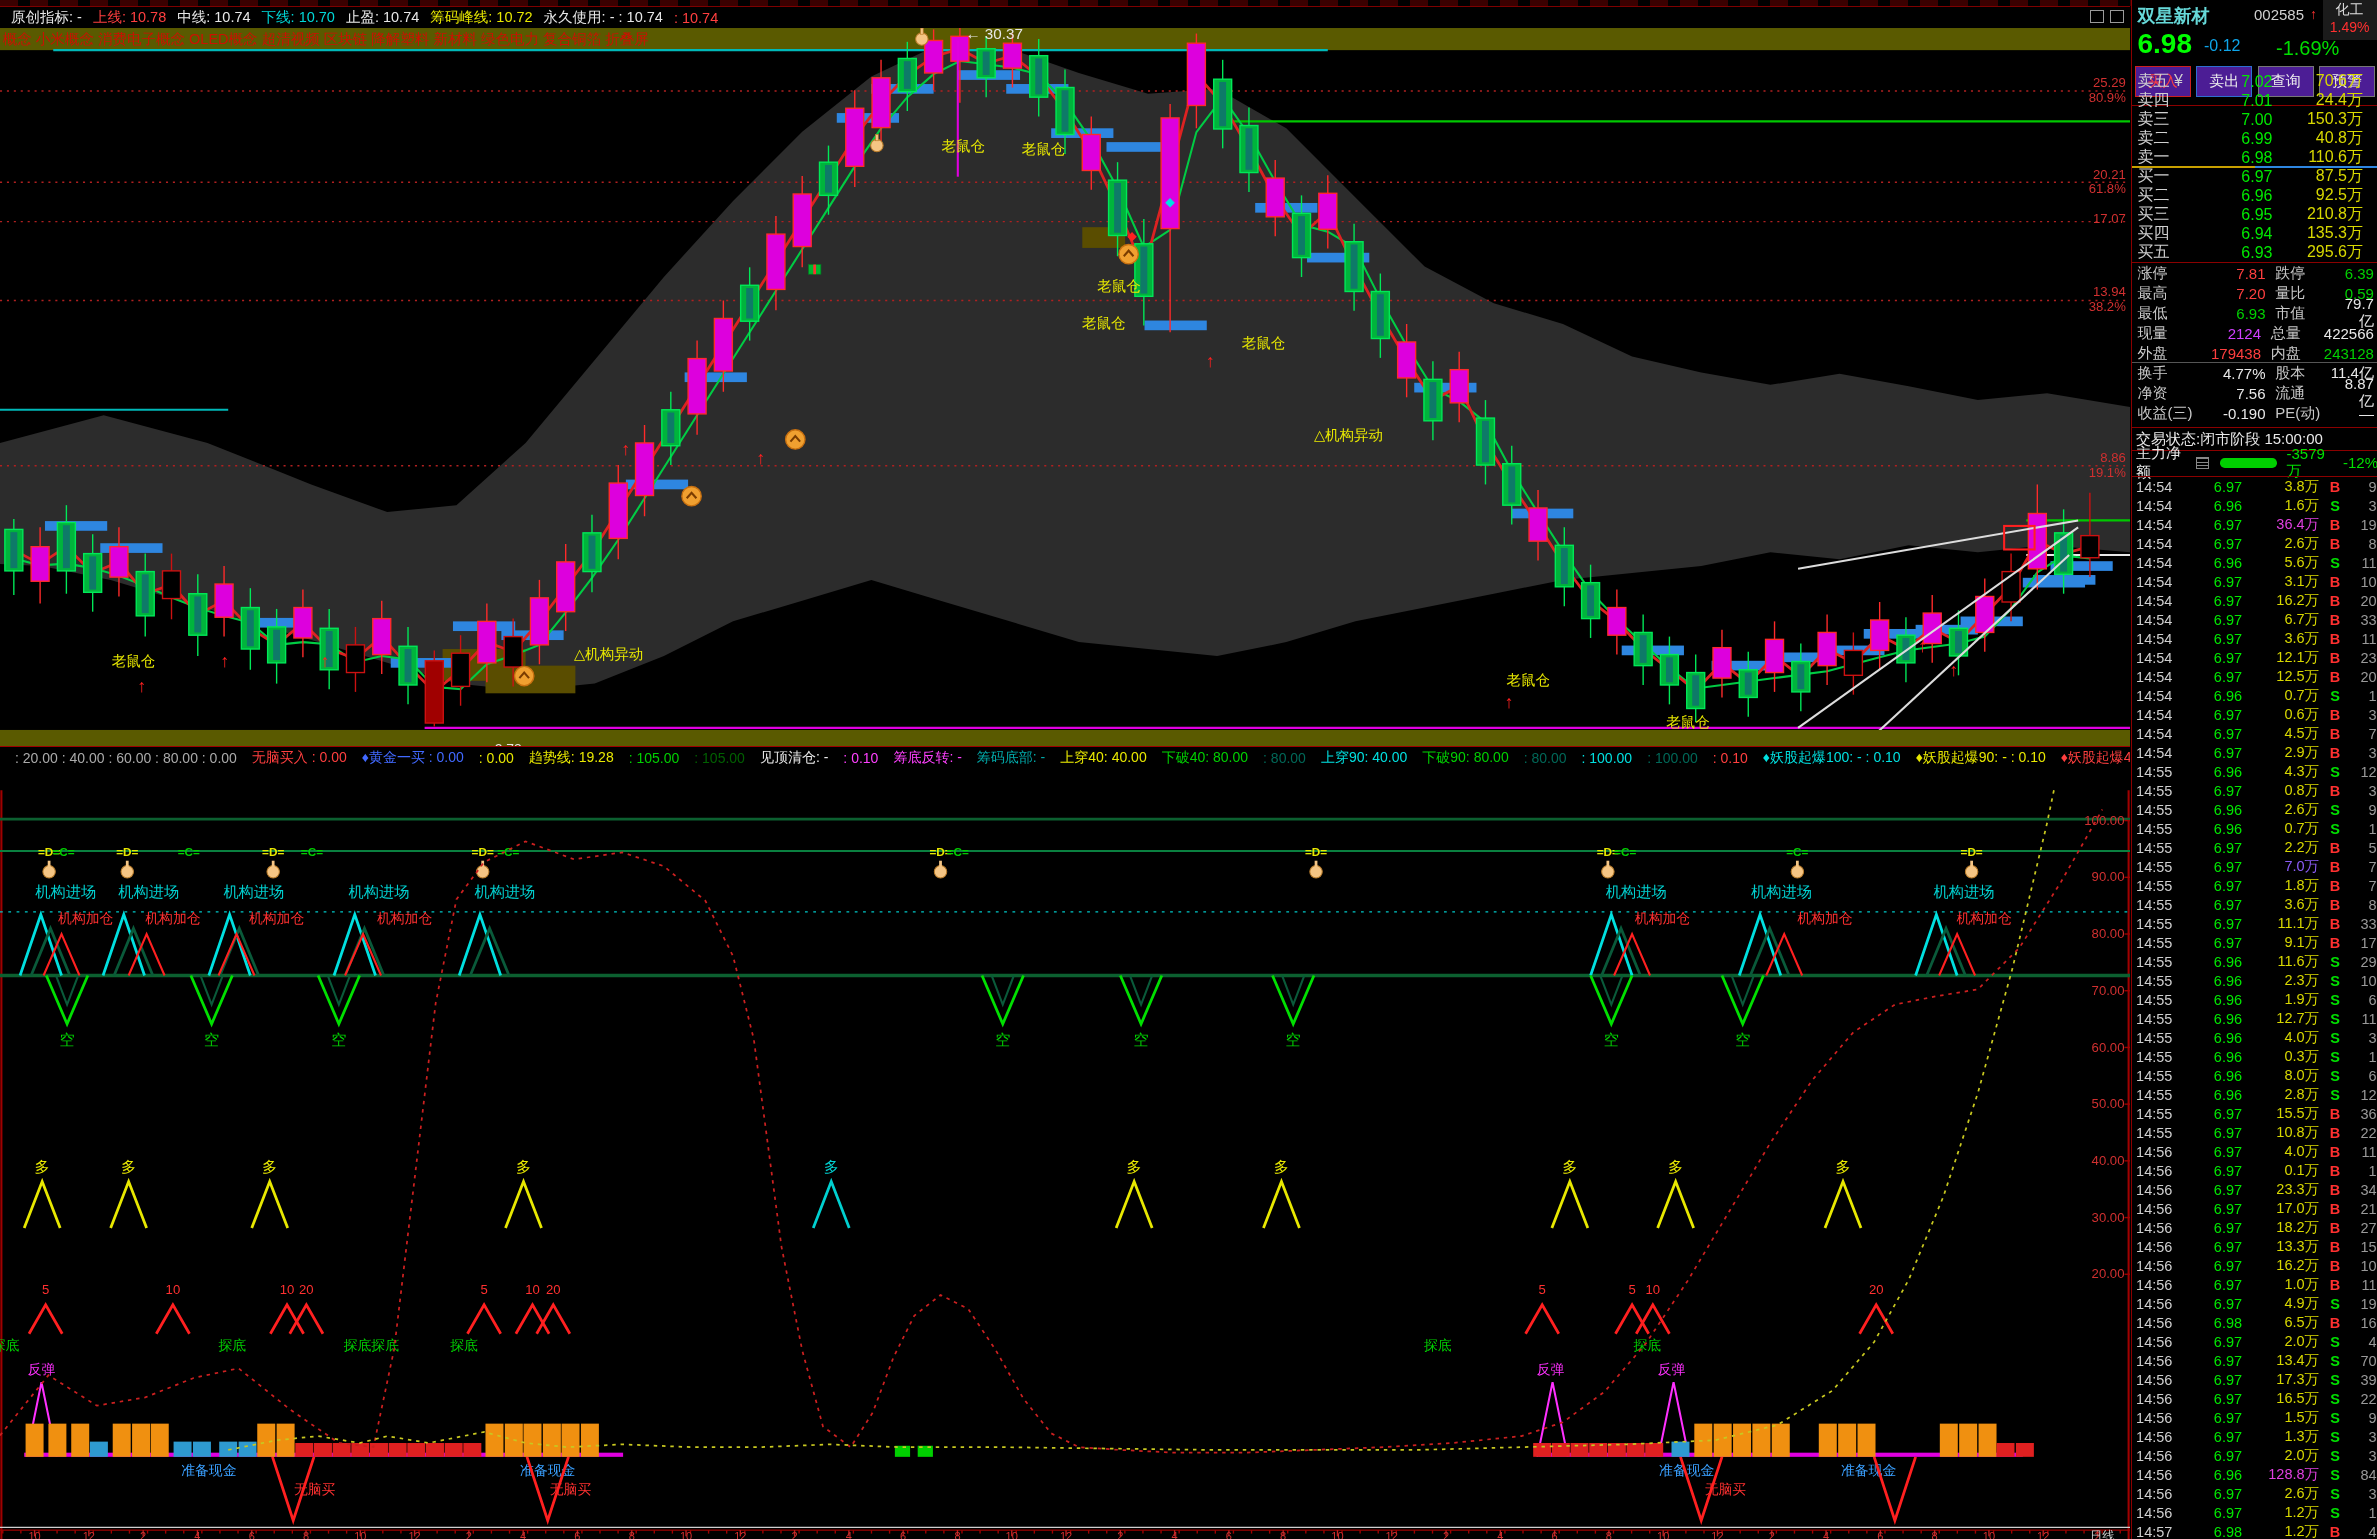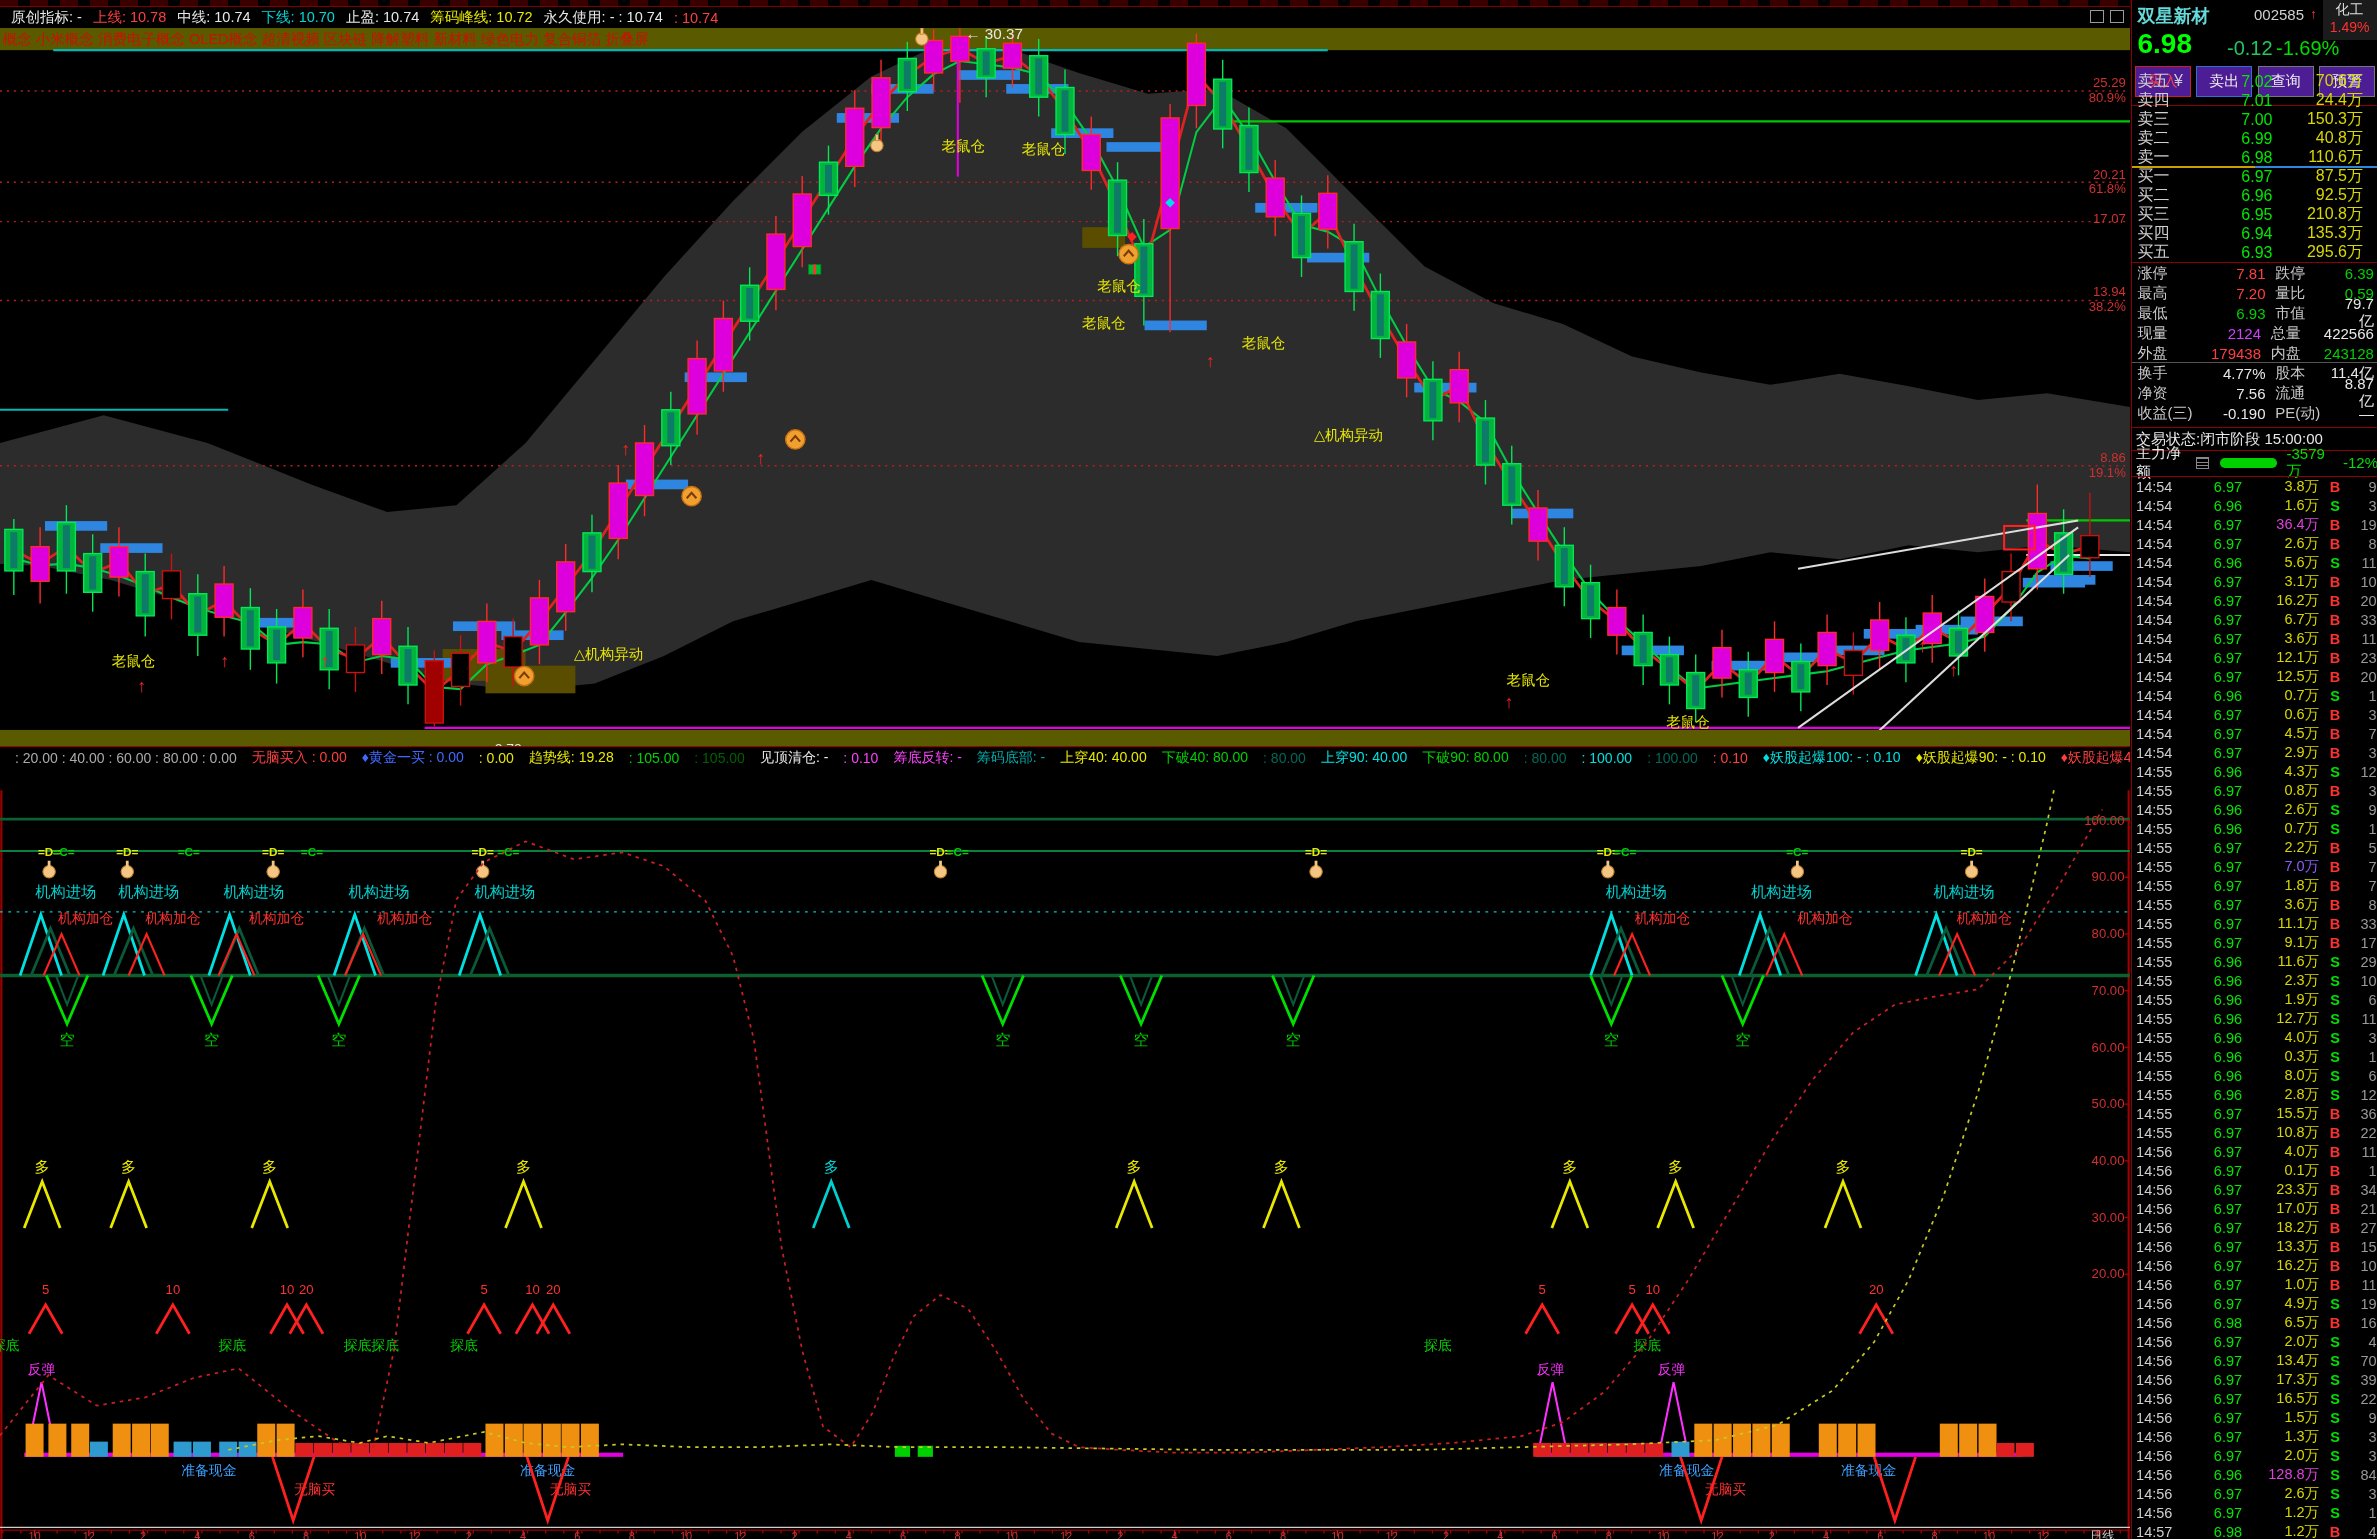--- a/index.html
+++ b/index.html
@@ -26,21 +26,21 @@
   
   #right-panel{left:2131px;top:0;width:246px;height:1539px;background:#000;
     border-left:1.4px solid #8b0000;}
   #stock-name{left:5.5px;top:4.1px;font-size:18px;color:#66d9d9;font-weight:bold;}
   #stock-code{left:122px;top:6.2px;font-size:15px;color:#cfcfcf;}
   #stock-arrow{left:178px;top:5.5px;font-size:14px;color:#ff3030;}
   #sector-box{right:1.4px;top:0;width:54px;height:40px;background:#1b1b1b;text-align:center;}
   #sector-name{font-size:14px;color:#ddd;display:block;margin-top:1.4px;}
   #sector-chg{font-size:14px;color:#ff3030;display:block;}
   #price-big{left:5.5px;top:28px;font-size:28px;font-weight:bold;color:#00ff00;}
-  #price-chg{left:95px;top:37px;font-size:20px;color:#22c55e;}
+  #price-chg{left:72px;top:37px;font-size:16px;color:#0ea5e9;}
   #price-pct{left:144px;top:37px;font-size:20px;color:#00dd00;}
   #btn-row{left:2.8px;top:66px;width:241px;display:flex;gap:5.5px;}
   .tbtn{width:54px;height:29px;background:#4c1d95;color:#eee;font-size:15px;
     border:1.4px solid #777;display:flex;align-items:center;justify-content:center;}
   .tbtn.buy{border-color:#cc2020;color:#ff4040;}
   .tbtn.sell{border-color:#2e6fd0;}
   .rline{left:0;width:246px;height:0;border-top:1.4px solid #8b0000;}
   .gline{left:0;width:246px;height:0;border-top:1.4px solid #555;}
   #ob-divider{left:0;top:166px;width:246px;height:2.1px;
     background:linear-gradient(to right,#c8a000 50%,#2e86e0 50%);}

